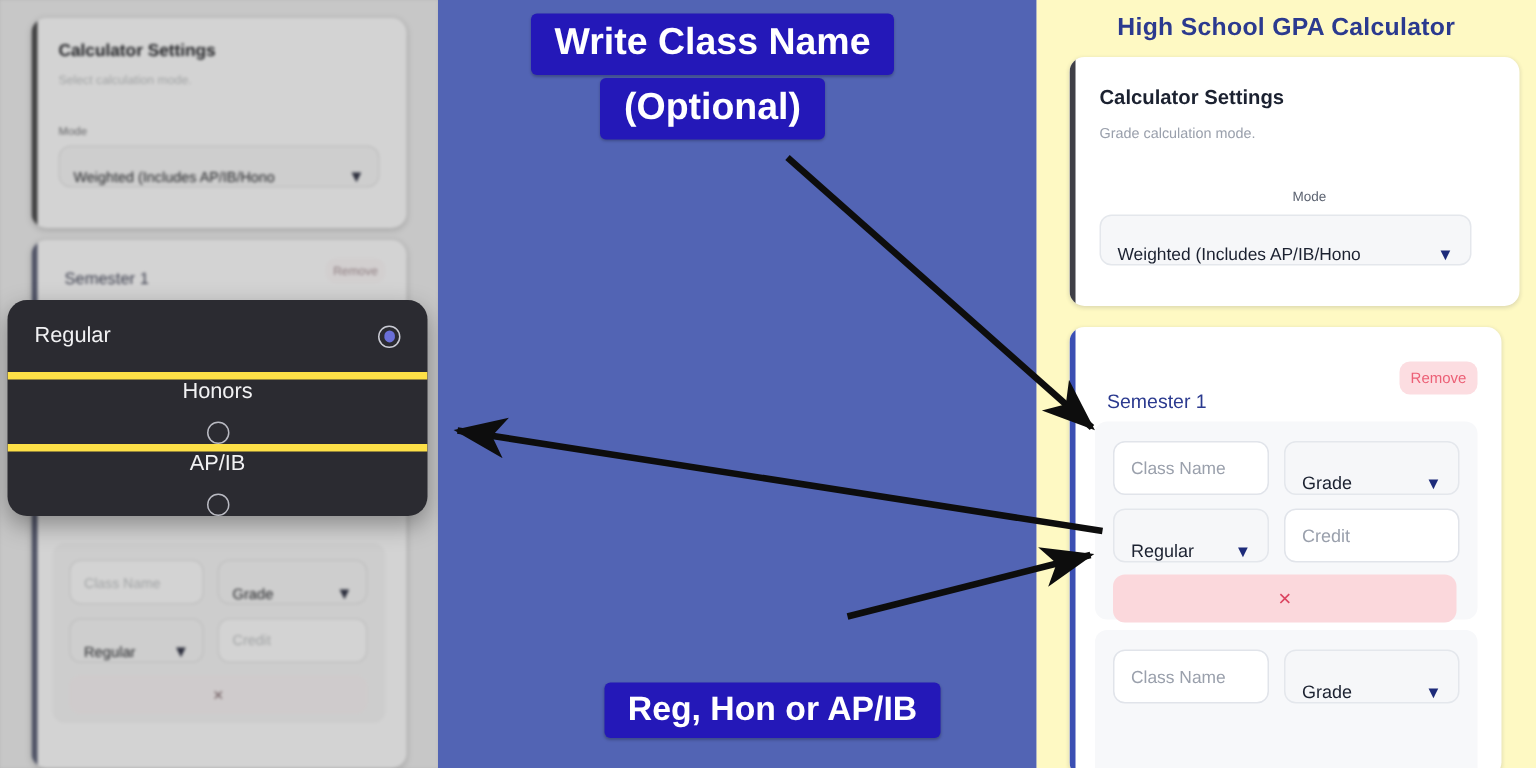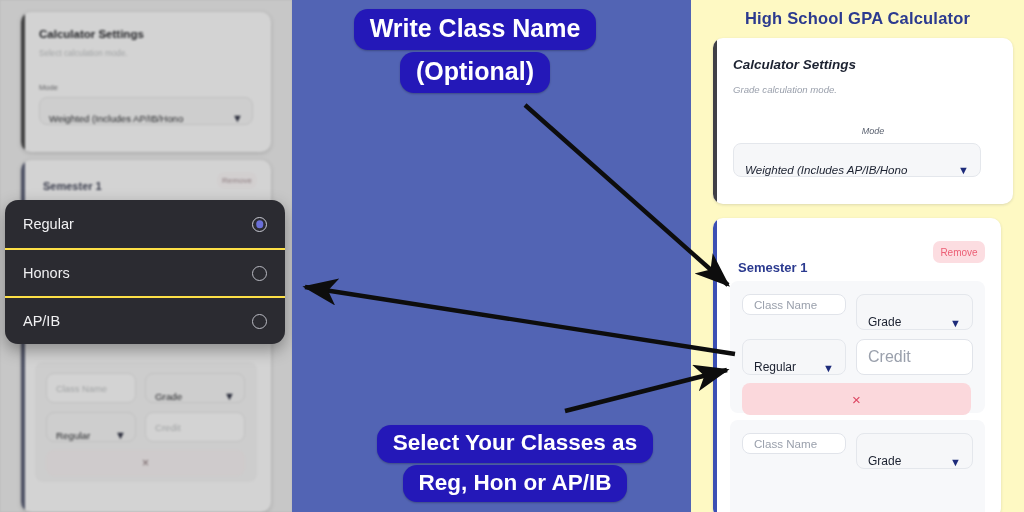--- a/index.html
+++ b/index.html
@@ -41,21 +41,21 @@
   .select-box {
     background: #f6f7f9; border: 1px solid #e4e7ec; border-radius: 8px;
     display: flex; align-items: flex-end; justify-content: space-between;
     color: #1b2130;
   }
   .input-box {
     background: #ffffff; border: 1px solid #e1e4ea; border-radius: 8px;
     display: flex; align-items: center; color: #9aa0ac;
   }
   .caret { color: #1d2b7a; font-size: 11px; line-height: 1; }
-  .sem-title { color: #2b3a8f; font-weight: bold; }
+  .sem-title { color: #2b3a8f; font-weight: normal; }
   .remove-badge {
     background: #fcdde1; color: #ec6076; border-radius: 7px;
     display: flex; align-items: center; justify-content: center;
   }
   .row-group { background: #f7f8fa; border-radius: 8px; }
   .del-bar {
     background: #fbd8dc; border-radius: 8px;
     display: flex; align-items: center; justify-content: center;
     color: #dc4561;
   }
@@ -99,65 +99,65 @@
   #dropdown-sheet {
     position: absolute; left: 5px; top: 200px; width: 280px; height: 144px;
     background: #2b2b31; border-radius: 13px;
     box-shadow: 0 6px 16px rgba(0,0,0,.35);
     overflow: hidden; z-index: 6;
   }
   .dd-item {
     height: 48px; display: flex; align-items: center; justify-content: space-between;
     padding: 0 18px 0 18px; color: #f1f1f3; font-size: 14.5px;
   }
-  .dd-item + .dd-item { border-top: 2px solid #fde047; }
+  .dd-item + .dd-item { border-top: 5px solid #fde047; flex-direction: column; }
   .radio { width: 15px; height: 15px; border-radius: 50%;
            border: 1.6px solid #b9bac2; position: relative; flex: none; }
   .radio.on { border-color: #c9cad3; }
   .radio.on::after {
     content: ""; position: absolute; left: 50%; top: 50%;
     width: 7.5px; height: 7.5px; border-radius: 50%;
     background: #6a6fd8; transform: translate(-50%,-50%);
   }
 
   
   #right-panel {
     position: absolute; left: 691px; top: 0; width: 333px; height: 512px;
     overflow: hidden; background: #dedede;
   }
   #right-inner { position: absolute; left: 0; top: 0; width: 333px; height: 512px; }
   #right-inner .app-page { background: #fef9c3; }
   .r-title { font-size: 16.5px; padding-top: 9px; }
-  .r-card1 { position: absolute; left: 22px; top: 38px; width: 300px; height: 166px; font-style: italic; }
+  .r-card1 { position: absolute; left: 22px; top: 38px; width: 300px; height: 166px; }
   .r-card1 .card-title { font-size: 13.5px; margin: 19px 0 0 20px; }
   .r-card1 .card-sub { font-size: 9.6px; margin: 12px 0 0 20px; }
   .r-card1 .field-label { font-size: 9px; margin: 31px 0 0 20px; text-align: center; }
   .r-card1 .select-box { margin: 7px 0 0 20px; width: 248px; height: 34px;
                           padding: 0 11px; font-size: 11.6px; }
   .r-card2 { position: absolute; left: 22px; top: 218px; width: 288px; height: 300px; }
   .r-sem { position: absolute; left: 25px; top: 42px; font-size: 13px; }
   .r-remove { position: absolute; right: 16px; top: 23px; width: 52px; height: 22px;
               font-size: 10px; }
   .r-rowgroup { position: absolute; left: 17px; top: 63px; width: 255px; height: 132px; }
   .r-rowgroup2 { position: absolute; left: 17px; top: 202px; width: 255px; height: 132px; }
   .r-rowgroup .r1, .r-rowgroup2 .r1 { position: absolute; left: 12px; top: 13px; display: flex; gap: 10px; }
   .r-rowgroup .r2 { position: absolute; left: 12px; top: 58px; display: flex; gap: 10px; }
-  .r-cn  { width: 104px; height: 21px; padding: 0 11px; font-size: 11.6px; }
+  .r-cn  { width: 104px; height: 36px; padding: 0 11px; font-size: 11.6px; }
   .r-gr  { width: 117px; height: 36px; padding: 0 11px; font-size: 12px; }
   .r-reg { width: 104px; height: 36px; padding: 0 11px; font-size: 12px; }
-  .r-cr  { width: 117px; height: 36px; padding: 0 11px; font-size: 16px; }
+  .r-cr  { width: 117px; height: 36px; padding: 0 11px; font-size: 12px; }
   .r-del { position: absolute; left: 12px; top: 102px; width: 229px; height: 32px; font-size: 15px; }
 
   
   .callout {
     position: absolute; z-index: 10; text-align: center;
     color: #ffffff; font-weight: bold; line-height: 1.32;
   }
   .callout span {
-    display: inline-block; background: #2418b8; border-radius: 14px;
+    display: inline-block; background: #2418b8; border-radius: 4px;
     padding: 3px 16px 5px 16px; margin: 1px 0;
     box-shadow: 0 1px 2px rgba(0,0,0,.25);
   }
   #callout-top { left: 322px; top: 8px; width: 306px; font-size: 25px; }
   #callout-bottom { left: 362px; top: 424px; width: 306px; font-size: 22.5px; }
 
   #arrow-layer { position: absolute; left: 0; top: 0; width: 1024px; height: 512px; z-index: 9; }
 </style>
 </head>
 <body>
@@ -274,21 +274,21 @@
       </div>
     </div>
   </div>
 
   <div class="callout" id="callout-top">
     <span>Write Class Name</span><br>
     <span>(Optional)</span>
   </div>
 
   <div class="callout" id="callout-bottom">
-    <span>Select Your Classes as</span><br>
+    <br>
     <span>Reg, Hon or AP/IB</span>
   </div>
 
   <svg id="arrow-layer" viewBox="0 0 1024 512">
     <defs>
       <marker id="ah" markerWidth="9" markerHeight="9" refX="7.4" refY="3.1" orient="auto" markerUnits="strokeWidth">
         <path d="M0,0 L8,3.1 L0,6.2 L2.1,3.1 z" fill="#0d0d0d"></path>
       </marker>
     </defs>
     <g stroke="#0d0d0d" stroke-width="4.4" fill="none" stroke-linecap="butt">

